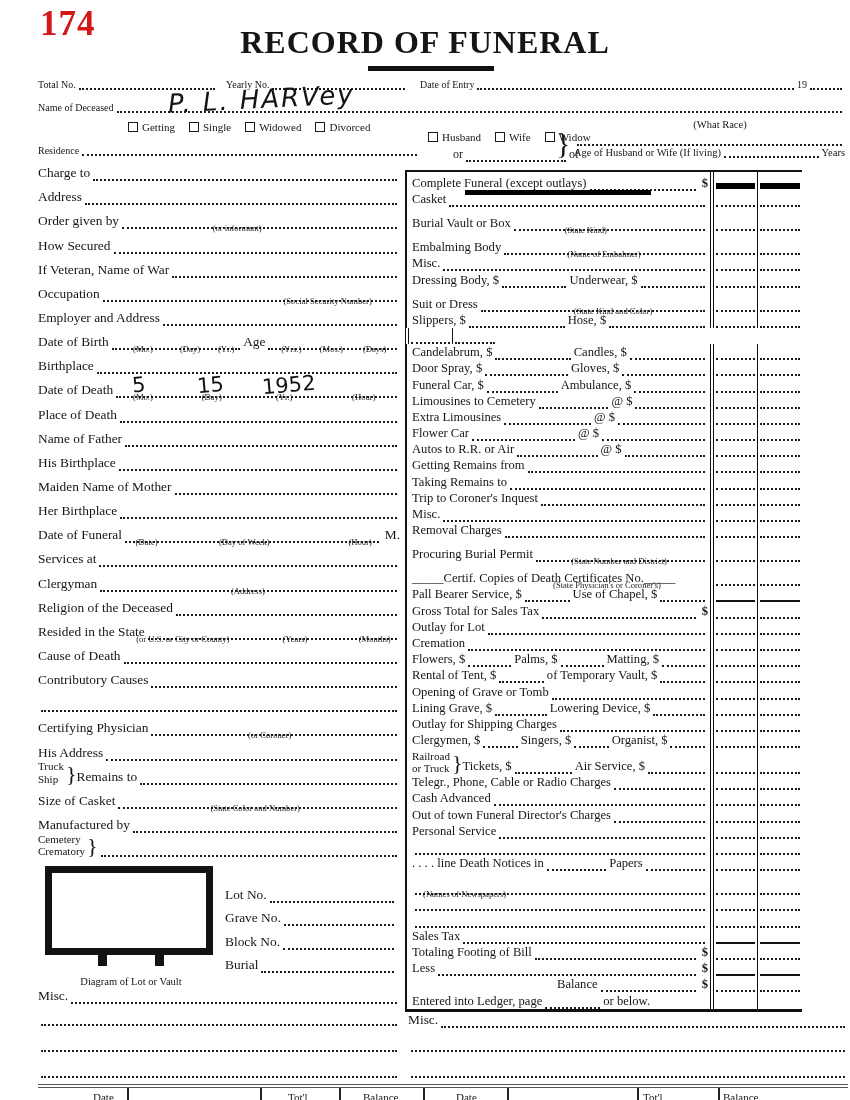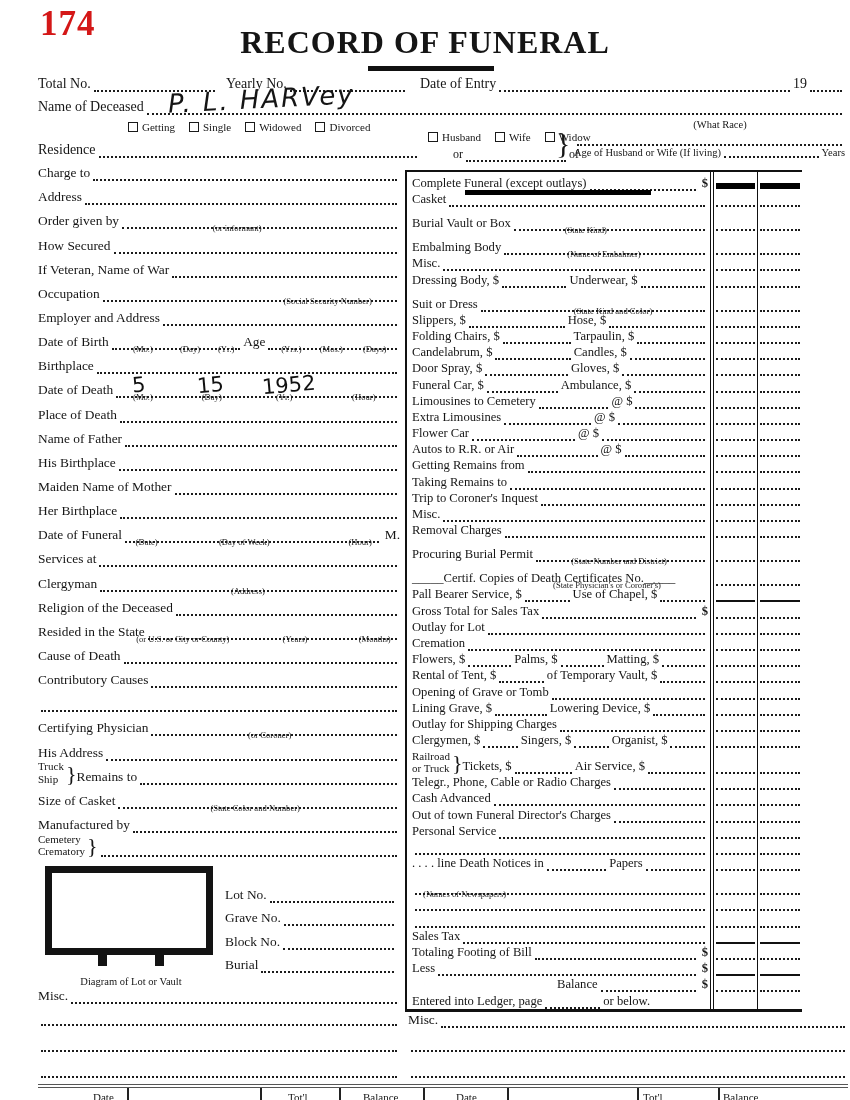--- a/index.html
+++ b/index.html
@@ -9,21 +9,21 @@
   .frow{display:flex;align-items:flex-end;}
   .lab{white-space:nowrap;}
   .dots{flex:1 1 auto;min-width:8px;border-bottom:2px dotted #1c1c1c;height:12px;margin:0 3px;}
   .fdots{flex:0 0 auto;min-width:0;}
   .suf{margin-left:3px;white-space:nowrap;}
   .sufb{font-weight:bold;}
   
   #pagenum{left:40px;top:4px;font-size:35px;font-weight:bold;color:#d41717;letter-spacing:1px;}
   #title{left:0;right:0;top:24px;text-align:center;font-size:32px;font-weight:bold;letter-spacing:1px;}
   #title-underline{left:368px;top:66px;width:126px;height:4.5px;background:#111;}
-  .hrow{position:absolute;display:flex;align-items:flex-end;font-size:14px;}
+  .hrow{position:absolute;display:flex;align-items:flex-end;font-size:10px;}
   .cbgroup{position:absolute;display:flex;align-items:center;font-size:11px;}
   .cbitem{display:flex;align-items:center;margin-right:14px;white-space:nowrap;}
   .cb{display:inline-block;width:8px;height:8px;border:1.4px solid #1a1a1a;margin-right:4px;}
   .tiny{font-size:10.5px;white-space:nowrap;}
   .brace{font-size:30px;font-weight:normal;line-height:1;}
   
   #leftcol{left:38px;top:157px;width:362px;}
   .lrow{display:flex;align-items:flex-end;height:24.15px;position:relative;font-size:13.4px;}
   .sub{position:absolute;top:calc(100% - 6px);font-size:8.6px;transform:translateX(-50%);
        white-space:nowrap;color:#1c1c1c;}
@@ -398,26 +398,20 @@
         <span class="dots"></span>
       </div>
       <div class="m1">
         <span class="dots"></span>
       </div>
       <div class="m2">
         <span class="dots"></span>
       </div>
     </div>
     <div class="crow">
-      <div class="clabel">
-        <span class="lab">Folding Chairs, $</span>
-        <span class="dots"></span>
-        <span class="lab">Tarpaulin, $</span>
-        <span class="dots"></span>
-      </div>
       <div class="m1">
         <span class="dots"></span>
       </div>
       <div class="m2">
         <span class="dots"></span>
       </div>
     </div>
     <div class="crow">
       <div class="clabel">
         <span class="lab">Candelabrum, $</span>

